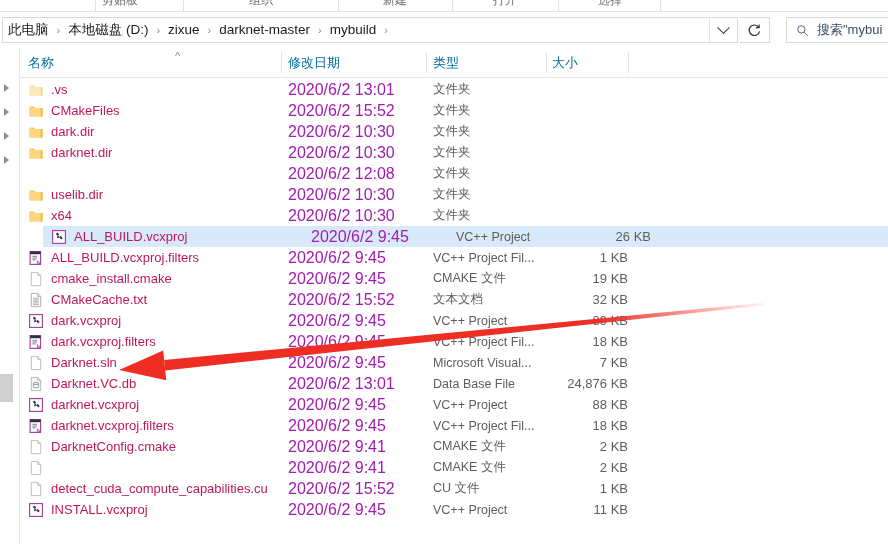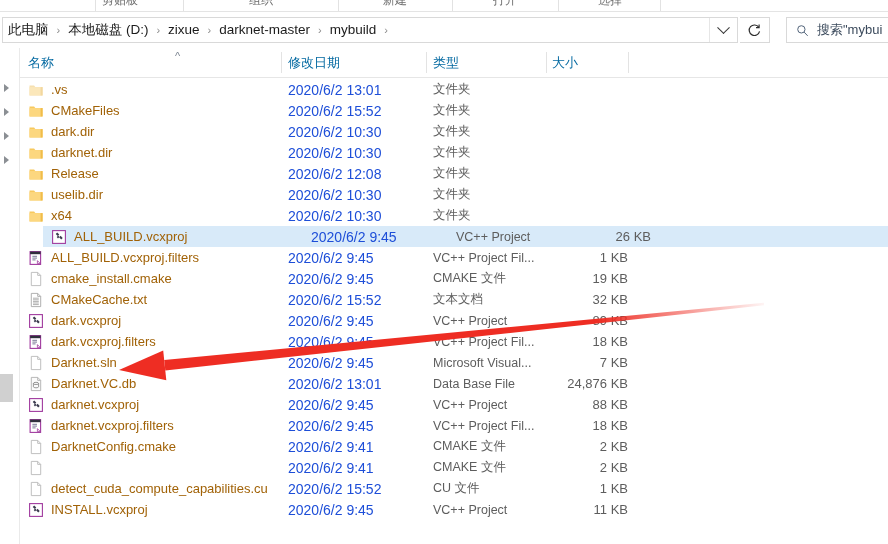--- a/index.html
+++ b/index.html
@@ -101,24 +101,24 @@
     position: relative; height: 21px; width: 100%;
     display: flex; align-items: center; font-size: 13px; color: #1c1c1c;
   }
   .row.selected { background: #d8eaf9; margin-left: 23px; }
 
   .cell-name {
     position: absolute; left: 0; width: 261px; height: 21px;
     display: flex; align-items: center; padding-left: 8px; overflow: hidden;
   }
   .icon-wrap { width: 16px; height: 16px; margin-right: 7px; flex: 0 0 auto; display:flex; align-items:center; justify-content:center; }
-  .name-txt { font-size: 13px; color: #a16207; white-space: nowrap; }
+  .name-txt { font-size: 13px; color: #be185d; white-space: nowrap; }
   .cell-date {
     position: absolute; left: 268px; width: 146px; height: 21px;
-    display: flex; align-items: center; font-size: 14px; color: #1d4ed8; white-space: nowrap;
+    display: flex; align-items: center; font-size: 16px; color: #a21caf; white-space: nowrap;
   }
   .cell-type {
     position: absolute; left: 413px; width: 119px; height: 21px;
     display: flex; align-items: center; font-size: 12.5px; color: #5d5d5d; white-space: nowrap; overflow: hidden;
   }
   .cell-size {
     position: absolute; left: 532px; width: 76px; height: 21px;
     display: flex; align-items: center; justify-content: flex-end;
     font-size: 13px; color: #5d5d5d; white-space: nowrap;
   }
@@ -278,30 +278,20 @@
               <path d="M12.6 5.1h1.9v8.3h-1.9z" fill="#f0bc4a"></path>
             </svg>
           </span>
           <span class="name-txt">darknet.dir</span>
         </div>
         <div class="cell-date">2020/6/2 10:30</div>
         <div class="cell-type">文件夹</div>
         <div class="cell-size"></div>
       </div>
       <div class="row">
-        <div class="cell-name">
-          <span class="icon-wrap">
-            <svg width="16" height="16" viewBox="0 0 16 16">
-              <path d="M1.5 3.6h4.6l1.2 1.5h7.2v8.3H1.5z" fill="#f7c95f"></path>
-              <path d="M1.5 5.1h13v8.3H1.5z" fill="#fcd77f"></path>
-              <path d="M12.6 5.1h1.9v8.3h-1.9z" fill="#f0bc4a"></path>
-            </svg>
-          </span>
-          <span class="name-txt">Release</span>
-        </div>
         <div class="cell-date">2020/6/2 12:08</div>
         <div class="cell-type">文件夹</div>
         <div class="cell-size"></div>
       </div>
       <div class="row">
         <div class="cell-name">
           <span class="icon-wrap">
             <svg width="16" height="16" viewBox="0 0 16 16">
               <path d="M1.5 3.6h4.6l1.2 1.5h7.2v8.3H1.5z" fill="#f7c95f"></path>
               <path d="M1.5 5.1h13v8.3H1.5z" fill="#fcd77f"></path>

